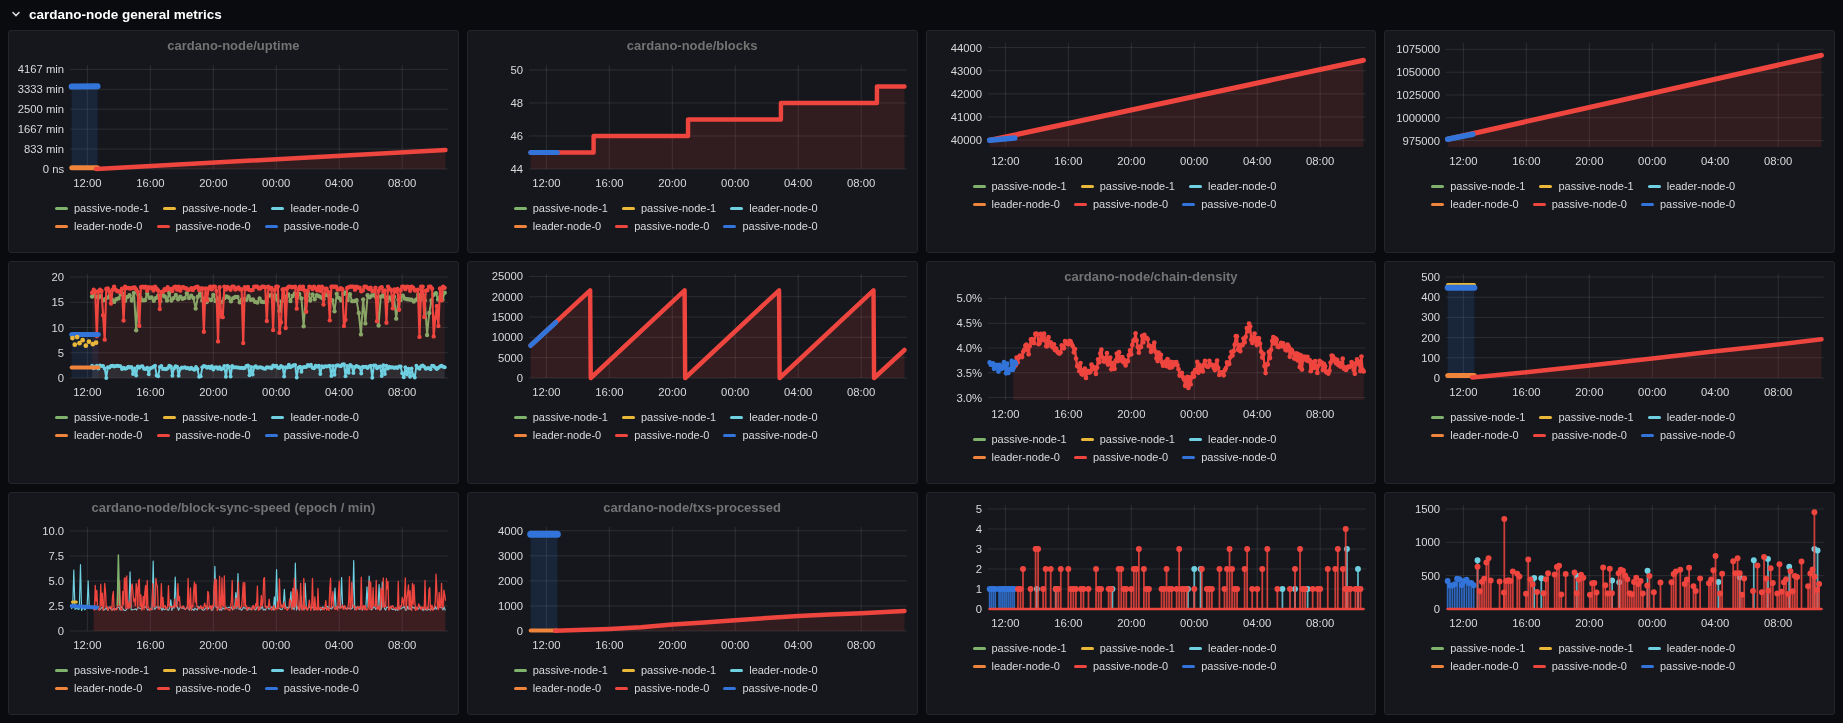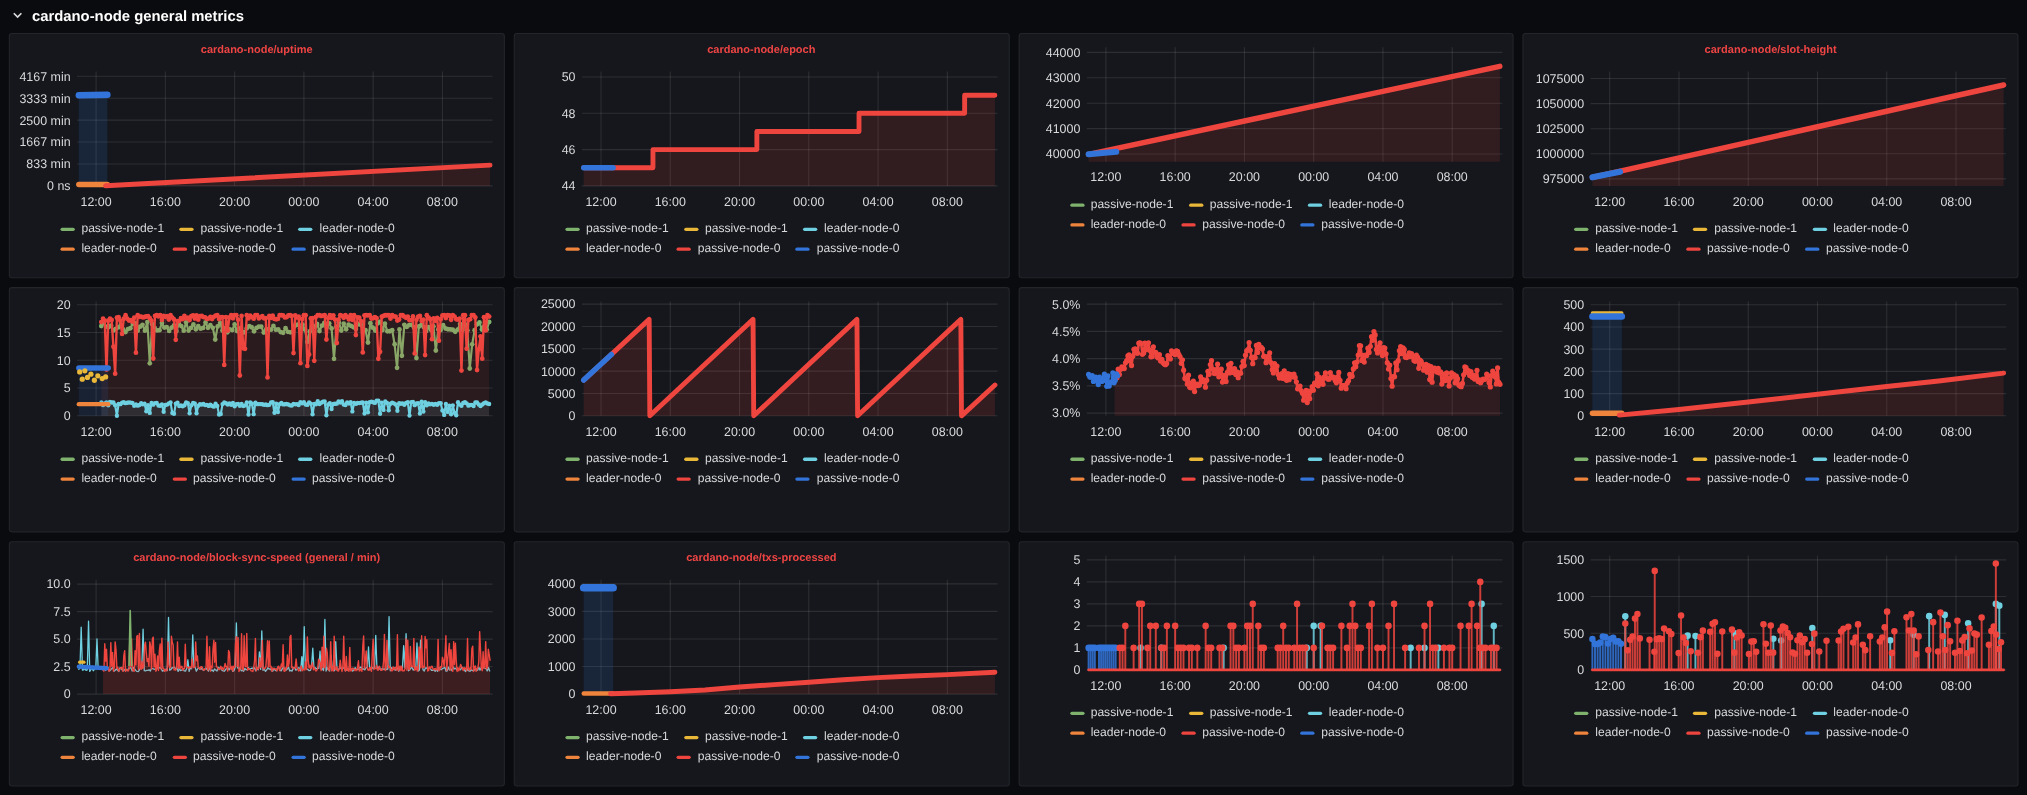--- a/index.html
+++ b/index.html
@@ -5,21 +5,21 @@
   * { margin:0; padding:0; box-sizing:border-box; }
   html,body { width:1843px; height:723px; background:#0a0b0e; overflow:hidden;
     font-family:"Liberation Sans","DejaVu Sans",sans-serif; }
   .section-header { display:flex; align-items:center; gap:7px; height:28px; padding-left:10px;
     color:#ffffff; font-size:13.5px; font-weight:700; cursor:pointer; }
   .chev { width:12px; height:12px; display:inline-flex; align-items:center; justify-content:center; }
   .grid { display:grid; grid-template-columns:repeat(4,1fr); grid-template-rows:repeat(3,1fr);
     gap:8px; padding:2px 8px 8px 8px; height:695px; }
   .panel { background:#15171c; border:1px solid #23252b; border-radius:3px;
     display:flex; flex-direction:column; padding:4px 4px 2px 4px; overflow:hidden; }
-  .panel-title { color:#ef4444; font-size:10px; font-weight:700; text-align:center;
+  .panel-title { color:#737373; font-size:13px; font-weight:700; text-align:center;
     height:22px; line-height:22px; cursor:pointer; white-space:nowrap; overflow:hidden; }
   svg.chart { display:block; width:100%; height:140px; flex:0 0 auto; }
   .legend { display:flex; flex-wrap:wrap; column-gap:14px; row-gap:3px; padding:4px 4px 2px 42px;
     align-content:flex-start; }
   .legend-item { display:inline-flex; align-items:center; gap:6px; color:#d8d9da;
     font-size:11px; cursor:pointer; line-height:15px; white-space:nowrap; }
   .swatch { display:inline-block; width:13px; height:3px; border-radius:1.5px; }
 </style>
 </head>
 <body>
@@ -89,21 +89,21 @@
           <span>passive-node-0</span>
         </span>
         <span class="legend-item">
           <i class="swatch" style="background: rgb(50, 116, 217);"></i>
           <span>passive-node-0</span>
         </span>
       </div>
   </section>
 
   <section class="panel">
-    <h2 class="panel-title">cardano-node/epoch</h2>
+    <h2 class="panel-title">cardano-node/blocks</h2>
     <svg class="chart" viewBox="0 0 448 140" preserveAspectRatio="none">
         <line x1="58" y1="12.952380952380912" x2="442" y2="12.952380952380912" stroke="rgba(255,255,255,0.10)" stroke-width="1"></line>
         <text x="52" y="16.952380952380913" text-anchor="end" fill="#d8d9da" font-size="11.5" font-weight="500">50</text>
         <line x1="58" y1="45.96825396825394" x2="442" y2="45.96825396825394" stroke="rgba(255,255,255,0.10)" stroke-width="1"></line>
         <text x="52" y="49.96825396825394" text-anchor="end" fill="#d8d9da" font-size="11.5" font-weight="500">48</text>
         <line x1="58" y1="78.98412698412696" x2="442" y2="78.98412698412696" stroke="rgba(255,255,255,0.10)" stroke-width="1"></line>
         <text x="52" y="82.98412698412696" text-anchor="end" fill="#d8d9da" font-size="11.5" font-weight="500">46</text>
         <line x1="58" y1="112" x2="442" y2="112" stroke="rgba(255,255,255,0.10)" stroke-width="1"></line>
         <text x="52" y="116" text-anchor="end" fill="#d8d9da" font-size="11.5" font-weight="500">44</text>
         <line x1="75.6" y1="8" x2="75.6" y2="112" stroke="rgba(255,255,255,0.10)" stroke-width="1"></line>
@@ -200,21 +200,20 @@
           <span>passive-node-0</span>
         </span>
         <span class="legend-item">
           <i class="swatch" style="background: rgb(50, 116, 217);"></i>
           <span>passive-node-0</span>
         </span>
       </div>
   </section>
 
   <section class="panel">
-    <h2 class="panel-title">cardano-node/slot-height</h2>
     <svg class="chart" viewBox="0 0 448 140" preserveAspectRatio="none">
         <line x1="58" y1="14.385964912280699" x2="442" y2="14.385964912280699" stroke="rgba(255,255,255,0.10)" stroke-width="1"></line>
         <text x="52" y="18.3859649122807" text-anchor="end" fill="#d8d9da" font-size="11.5" font-weight="500">1075000</text>
         <line x1="58" y1="37.19298245614035" x2="442" y2="37.19298245614035" stroke="rgba(255,255,255,0.10)" stroke-width="1"></line>
         <text x="52" y="41.19298245614035" text-anchor="end" fill="#d8d9da" font-size="11.5" font-weight="500">1050000</text>
         <line x1="58" y1="60" x2="442" y2="60" stroke="rgba(255,255,255,0.10)" stroke-width="1"></line>
         <text x="52" y="64" text-anchor="end" fill="#d8d9da" font-size="11.5" font-weight="500">1025000</text>
         <line x1="58" y1="82.80701754385964" x2="442" y2="82.80701754385964" stroke="rgba(255,255,255,0.10)" stroke-width="1"></line>
         <text x="52" y="86.80701754385964" text-anchor="end" fill="#d8d9da" font-size="11.5" font-weight="500">1000000</text>
         <line x1="58" y1="105.6140350877193" x2="442" y2="105.6140350877193" stroke="rgba(255,255,255,0.10)" stroke-width="1"></line>
@@ -996,20 +995,21 @@
           <span>passive-node-0</span>
         </span>
         <span class="legend-item">
           <i class="swatch" style="background: rgb(50, 116, 217);"></i>
           <span>passive-node-0</span>
         </span>
       </div>
   </section>
 
   <section class="panel">
+    <h2 class="panel-title">cardano-node/chain-density</h2>
     <svg class="chart" viewBox="0 0 448 140" preserveAspectRatio="none">
         <line x1="58" y1="10.476190476190467" x2="442" y2="10.476190476190467" stroke="rgba(255,255,255,0.10)" stroke-width="1"></line>
         <text x="52" y="14.476190476190467" text-anchor="end" fill="#d8d9da" font-size="11.5" font-weight="500">5.0%</text>
         <line x1="58" y1="35.238095238095234" x2="442" y2="35.238095238095234" stroke="rgba(255,255,255,0.10)" stroke-width="1"></line>
         <text x="52" y="39.238095238095234" text-anchor="end" fill="#d8d9da" font-size="11.5" font-weight="500">4.5%</text>
         <line x1="58" y1="60" x2="442" y2="60" stroke="rgba(255,255,255,0.10)" stroke-width="1"></line>
         <text x="52" y="64" text-anchor="end" fill="#d8d9da" font-size="11.5" font-weight="500">4.0%</text>
         <line x1="58" y1="84.76190476190476" x2="442" y2="84.76190476190476" stroke="rgba(255,255,255,0.10)" stroke-width="1"></line>
         <text x="52" y="88.76190476190476" text-anchor="end" fill="#d8d9da" font-size="11.5" font-weight="500">3.5%</text>
         <line x1="58" y1="109.52380952380953" x2="442" y2="109.52380952380953" stroke="rgba(255,255,255,0.10)" stroke-width="1"></line>
@@ -1457,21 +1457,21 @@
           <span>passive-node-0</span>
         </span>
         <span class="legend-item">
           <i class="swatch" style="background: rgb(50, 116, 217);"></i>
           <span>passive-node-0</span>
         </span>
       </div>
   </section>
 
   <section class="panel">
-    <h2 class="panel-title">cardano-node/block-sync-speed (general / min)</h2>
+    <h2 class="panel-title">cardano-node/block-sync-speed (epoch / min)</h2>
     <svg class="chart" viewBox="0 0 448 140" preserveAspectRatio="none">
         <line x1="58" y1="12.000000000000009" x2="442" y2="12.000000000000009" stroke="rgba(255,255,255,0.10)" stroke-width="1"></line>
         <text x="52" y="16.000000000000007" text-anchor="end" fill="#d8d9da" font-size="11.5" font-weight="500">10.0</text>
         <line x1="58" y1="37" x2="442" y2="37" stroke="rgba(255,255,255,0.10)" stroke-width="1"></line>
         <text x="52" y="41" text-anchor="end" fill="#d8d9da" font-size="11.5" font-weight="500">7.5</text>
         <line x1="58" y1="62.00000000000001" x2="442" y2="62.00000000000001" stroke="rgba(255,255,255,0.10)" stroke-width="1"></line>
         <text x="52" y="66" text-anchor="end" fill="#d8d9da" font-size="11.5" font-weight="500">5.0</text>
         <line x1="58" y1="87" x2="442" y2="87" stroke="rgba(255,255,255,0.10)" stroke-width="1"></line>
         <text x="52" y="91" text-anchor="end" fill="#d8d9da" font-size="11.5" font-weight="500">2.5</text>
         <line x1="58" y1="112" x2="442" y2="112" stroke="rgba(255,255,255,0.10)" stroke-width="1"></line>

